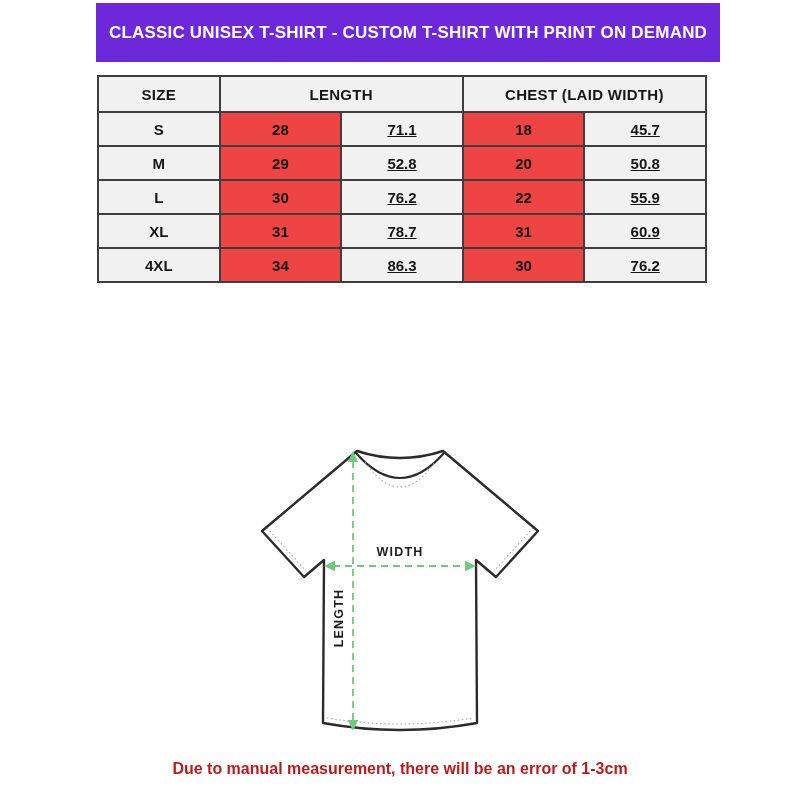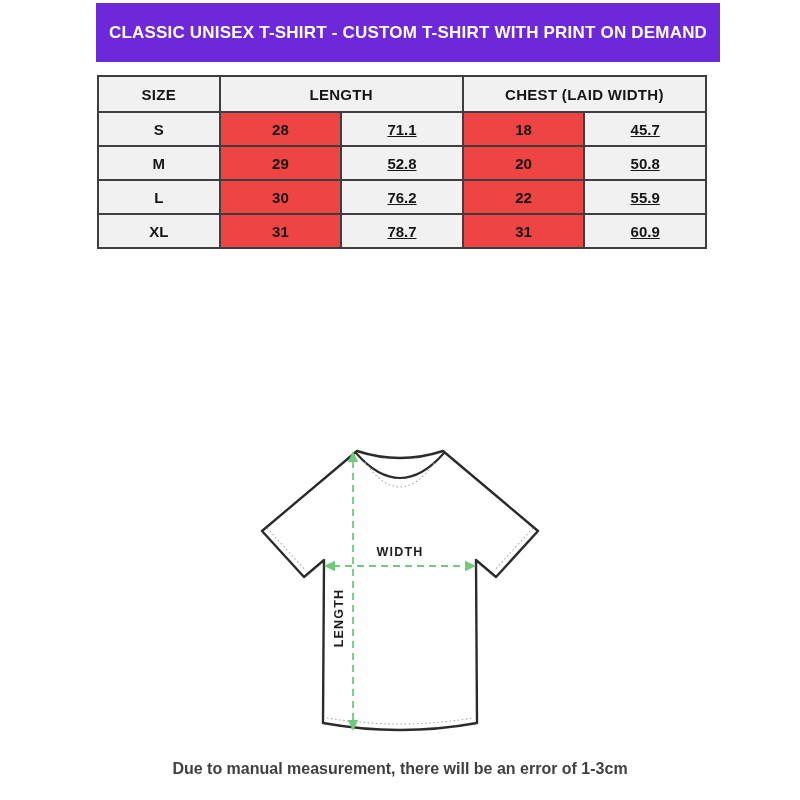--- a/index.html
+++ b/index.html
@@ -23,21 +23,21 @@
   .size-table th{height:34px;background:#f1f1f1;font-weight:bold;letter-spacing:0.3px;}
   .size-table td{height:32px;font-weight:bold;}
   .col-size{background:#f1f1f1;}
   .cell-in{background:#ef4444;}
   .cell-cm{background:#f1f1f1;text-decoration:underline;}
 
   .tshirt{position:absolute;left:240px;top:428px;width:320px;height:320px;}
 
   .note{
     position:absolute;left:0;top:760px;width:800px;text-align:center;
-    color:#404040;font-weight:bold;font-size:16px;
+    color:#b91c1c;font-weight:bold;font-size:16px;
   }
 
   .svg-label{font-family:"Liberation Sans",sans-serif;font-weight:bold;font-size:12.5px;
     fill:#1d1d1d;letter-spacing:1.2px;}
 </style>
 </head>
 <body>
 
 <div class="canvas">
 
@@ -82,20 +82,27 @@
         <td class="cell-in">22</td>
         <td class="cell-cm">55.9</td>
       </tr>
       <tr>
         <td class="col-size">XL</td>
         <td class="cell-in">31</td>
         <td class="cell-cm">78.7</td>
         <td class="cell-in">31</td>
         <td class="cell-cm">60.9</td>
       </tr>
+      <tr>
+        <td class="col-size">4XL</td>
+        <td class="cell-in">34</td>
+        <td class="cell-cm">86.3</td>
+        <td class="cell-in">30</td>
+        <td class="cell-cm">76.2</td>
+      </tr>
     </tbody>
   </table>
 
   <svg class="tshirt" viewBox="0 0 320 320" xmlns="http://www.w3.org/2000/svg">
 
     <path d="M117,23 L22,103 L64,149 L84,132 L83,295 Q160,309 237,295 L236,132 L256,149 L298,103 L203,23 Q160,37 117,23 Z" fill="#ffffff" stroke="#2b2b2b" stroke-width="2.4" stroke-linejoin="round"></path>
 
     <path d="M116,25 Q160,75 204,25" fill="none" stroke="#2b2b2b" stroke-width="2.2"></path>
 
     <path d="M125,34 Q160,84 195,34" fill="none" stroke="#a5a5a5" stroke-width="1.1" stroke-dasharray="1.5 2.6"></path>

